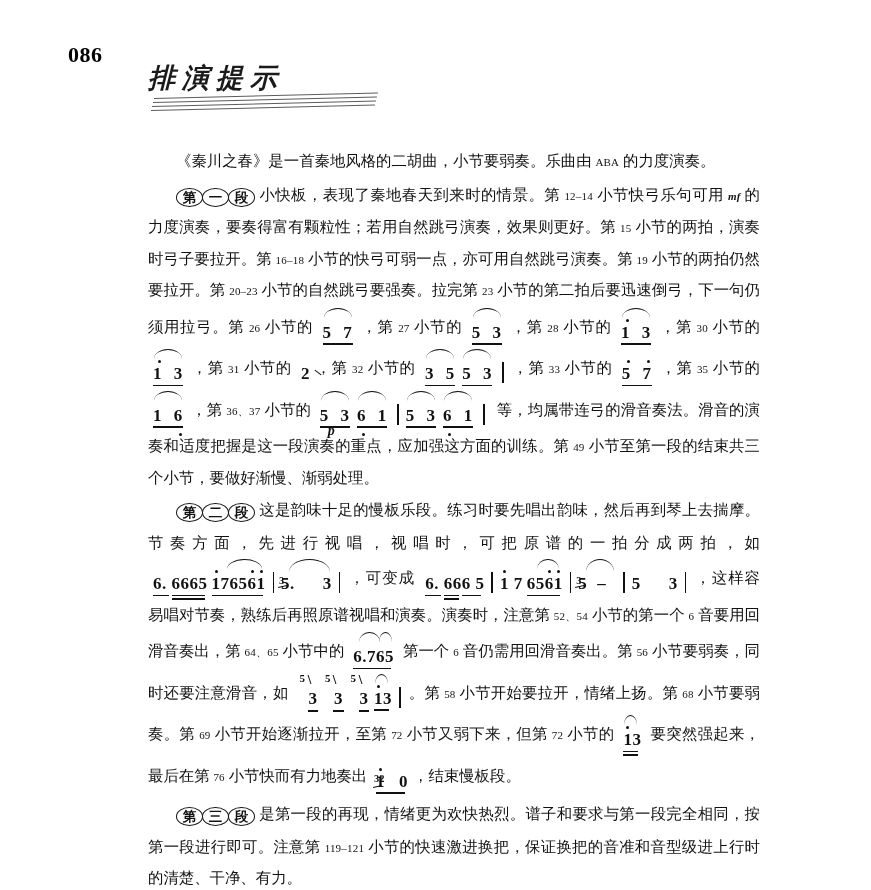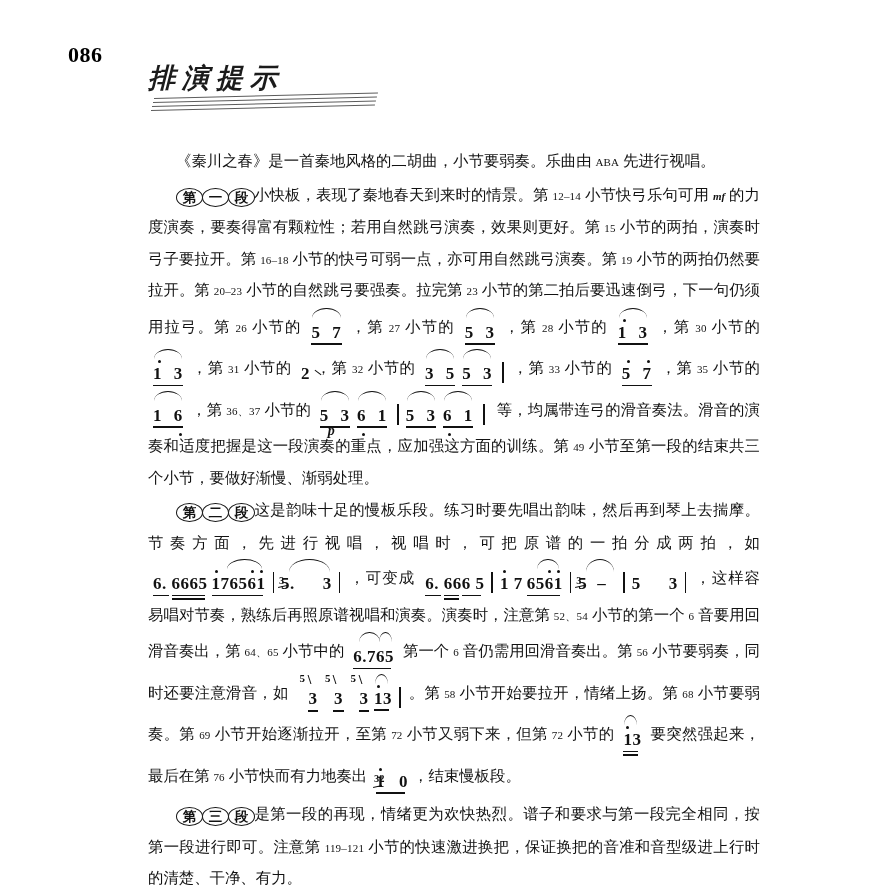--- a/index.html
+++ b/index.html
@@ -89,20 +89,21 @@
     font-style: italic;
     font-weight: bold;
     font-size: 11px;
   }
 
   
   .seg-tag {
     display: inline-block;
     vertical-align: -2px;
     white-space: nowrap;
+    margin-right: 5px;
   }
   .seg-tag span {
     display: inline-block;
     border: 1.4px solid #151515;
     border-radius: 50% / 50%;
     font-weight: bold;
     font-size: 13.5px;
     line-height: 17px;
     width: 25px;
     text-align: center;
@@ -288,21 +289,21 @@
     <i class="hr1"></i>
       <i class="hr2"></i>
       <i class="hr3"></i>
       <i class="hr4"></i>
   </div>
 </div>
 
 <div class="content">
 
   <p class="para">
-    <span class="sp"></span><span class="sp"></span><span>《秦川之春》是一首秦地风格的二胡曲，小节要弱奏。乐曲由 </span><span class="latin">ABA</span><span> 先进行视唱。</span>
+    <span class="sp"></span><span class="sp"></span><span>《秦川之春》是一首秦地风格的二胡曲，小节要弱奏。乐曲由 </span><span class="latin">ABA</span><span> 的力度演奏。</span>
   </p>
 
   <p class="para">
     <span class="sp"></span><span class="sp"></span><span class="seg-tag"><span>第</span><span>一</span><span>段</span></span><span>小快板，表现了秦地春天到来时的情景。第 </span><span class="latin">12–14</span><span> 小节快弓乐句可用 </span><span class="dyn">mf</span><span> 的力度演奏，要奏得富有颗粒性；若用自然跳弓演奏，效果则更好。第 </span><span class="latin">15</span><span> 小节的两拍，演奏时弓子要拉开。第 </span><span class="latin">16–18</span><span> 小节的快弓可弱一点，亦可用自然跳弓演奏。第 </span><span class="latin">19</span><span> 小节的两拍仍然要拉开。第 </span><span class="latin">20–23</span><span> 小节的自然跳弓要强奏。拉完第 </span><span class="latin">23</span><span> 小节的第二拍后要迅速倒弓，下一句仍须用拉弓。第 </span><span class="latin">26</span><span> 小节的 </span><span class="jp"><span class="jp-grp"><span class="slur"></span><span class="jp-notes beam1">5&nbsp;7</span></span></span><span>，第 </span><span class="latin">27</span><span> 小节的 </span><span class="jp"><span class="jp-grp"><span class="slur"></span><span class="jp-notes beam1">5&nbsp;3</span></span></span><span>，第 </span><span class="latin">28</span><span> 小节的 </span><span class="jp"><span class="jp-grp"><span class="slur"></span><span class="jp-notes beam1"><span class="hi">1</span>&nbsp;3</span></span></span><span>，第 </span><span class="latin">30</span><span> 小节的 </span><span class="jp"><span class="jp-grp"><span class="slur"></span><span class="jp-notes beam1"><span class="hi">1</span>&nbsp;3</span></span></span><span>，第 </span><span class="latin">31</span><span> 小节的 </span><span class="jp"><span class="jp-grp"><span class="jp-notes tight">2</span><span class="tiny-num"><i style="left:4px;top:-7px;width:8px;transform:rotate(38deg)"></i></span></span></span><span>，第 </span><span class="latin">32</span><span> 小节的 </span><span class="jp"><span class="jp-grp"><span class="slur"></span><span class="jp-notes beam1">3&nbsp;5</span></span><span class="jp-grp"><span class="slur"></span><span class="jp-notes beam1">5&nbsp;3</span></span><span class="bar"></span></span><span>，第 </span><span class="latin">33</span><span> 小节的 </span><span class="jp"><span class="jp-grp"><span class="jp-notes beam1"><span class="hi">5</span>&nbsp;<span class="hi">7</span></span></span></span><span>，第 </span><span class="latin">35</span><span> 小节的 </span><span class="jp"><span class="jp-grp"><span class="slur"></span><span class="jp-notes beam1">1&nbsp;<span class="dotlow">6</span></span></span></span><span>，第 </span><span class="latin">36、37</span><span> 小节的 </span><span class="jp"><span class="jp-grp"><span class="slur"></span><span class="jp-notes beam1">5&nbsp;3</span><span class="jp-under">p</span></span><span class="jp-grp"><span class="slur"></span><span class="jp-notes beam1"><span class="dotlow">6</span>&nbsp;1</span></span><span class="bar"></span><span class="jp-grp"><span class="slur"></span><span class="jp-notes beam1">5&nbsp;3</span></span><span class="jp-grp"><span class="slur"></span><span class="jp-notes beam1"><span class="dotlow">6</span>&nbsp;1</span></span><span class="bar"></span></span><span> 等，均属带连弓的滑音奏法。滑音的演奏和适度把握是这一段演奏的重点，应加强这方面的训练。第 </span><span class="latin">49</span><span> 小节至第一段的结束共三个小节，要做好渐慢、渐弱处理。</span>
   </p>
 
   <p class="para">
     <span class="sp"></span><span class="sp"></span><span class="seg-tag"><span>第</span><span>二</span><span>段</span></span><span>这是韵味十足的慢板乐段。练习时要先唱出韵味，然后再到琴上去揣摩。节奏方面，先进行视唱，视唱时，可把原谱的一拍分成两拍，如 </span><span class="jp"><span class="jp-grp"><span class="jp-notes beam1 tight">6.&nbsp;</span><span class="jp-notes beam2 tight">6665</span></span><span class="jp-grp"><span class="slur" style="left:28%"></span><span class="jp-notes beam1 tight"><span class="hi">1</span>765<span class="hi">6</span><span class="hi">1</span></span></span><span class="bar"></span><span class="jp-grp"><span class="tiny-num"><b>3</b><i></i></span><span class="slur wide" style="left:8px;right:2px"></span><span class="jp-notes tight">5.<span class="sp"></span><span class="sp"></span>3</span></span><span class="bar"></span></span><span>，可变成 </span><span class="jp"><span class="jp-grp"><span class="jp-notes beam1 tight">6.&nbsp;</span><span class="jp-notes beam2 tight">66</span><span class="jp-notes beam1 tight">6&nbsp;5</span></span><span class="bar"></span><span class="jp-grp"><span class="jp-notes tight"><span class="hi">1</span>&nbsp;7</span></span><span class="jp-grp"><span class="slur" style="left:30%"></span><span class="jp-notes beam1 tight">65<span class="hi">6</span><span class="hi">1</span></span></span><span class="bar"></span><span class="jp-grp"><span class="tiny-num"><b>3</b><i></i></span><span class="slur wide" style="left:8px;right:2px"></span><span class="jp-notes tight">5<span class="dash">–</span></span></span><span class="bar"></span><span class="jp-grp"><span class="jp-notes tight">5<span class="sp"></span><span class="sp"></span>3</span></span><span class="bar"></span></span><span>，这样容易唱对节奏，熟练后再照原谱视唱和演奏。演奏时，注意第 </span><span class="latin">52、54</span><span> 小节的第一个 </span><span class="latin">6</span><span> 音要用回滑音奏出，第 </span><span class="latin">64、65</span><span> 小节中的 </span><span class="jp"><span class="jp-grp"><span class="slur" style="left:6px;right:14px"></span><span class="slur" style="left:26px;right:2px"></span><span class="jp-notes beam1 tight">6.765</span></span></span><span> 第一个 </span><span class="latin">6</span><span> 音仍需用回滑音奏出。第 </span><span class="latin">56</span><span> 小节要弱奏，同时还要注意滑音，如 </span><span class="jp"><span class="grace"><span class="g-num">5</span><span class="g-tail"></span><span class="g-main">3</span></span><span class="grace"><span class="g-num">5</span><span class="g-tail"></span><span class="g-main">3</span></span><span class="grace"><span class="g-num">5</span><span class="g-tail"></span><span class="g-main">3</span></span><span class="jp-grp"><span class="slur"></span><span class="jp-notes beam1 tight"><span class="hi">1</span>3</span></span><span class="bar"></span></span><span>。第 </span><span class="latin">58</span><span> 小节开始要拉开，情绪上扬。第 </span><span class="latin">68</span><span> 小节要弱奏。第 </span><span class="latin">69</span><span> 小节开始逐渐拉开，至第 </span><span class="latin">72</span><span> 小节又弱下来，但第 </span><span class="latin">72</span><span> 小节的 </span><span class="jp"><span class="jp-grp"><span class="slur"></span><span class="jp-notes beam2 tight"><span class="hi">1</span>3</span></span></span><span> 要突然强起来，最后在第 </span><span class="latin">76</span><span> 小节快而有力地奏出 </span><span class="jp"><span class="jp-grp"><span class="tiny-num"><b>32</b><i style="top:-1px"></i></span><span class="jp-notes beam1 tight"><span class="hi">1</span><span class="sp"></span>0</span></span></span><span>，结束慢板段。</span>
   </p>
 

